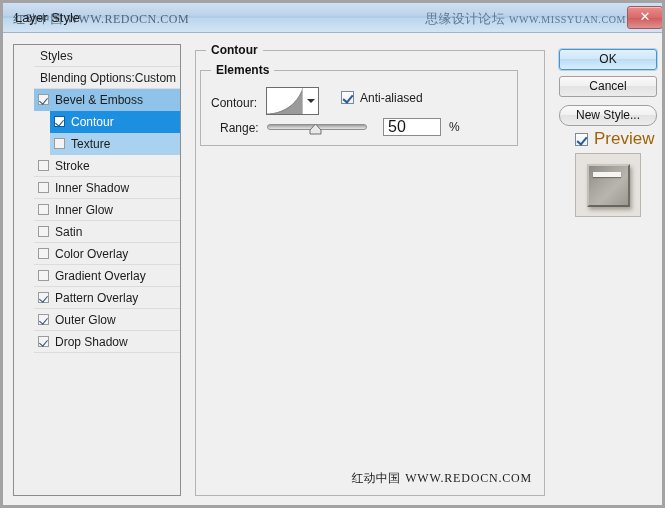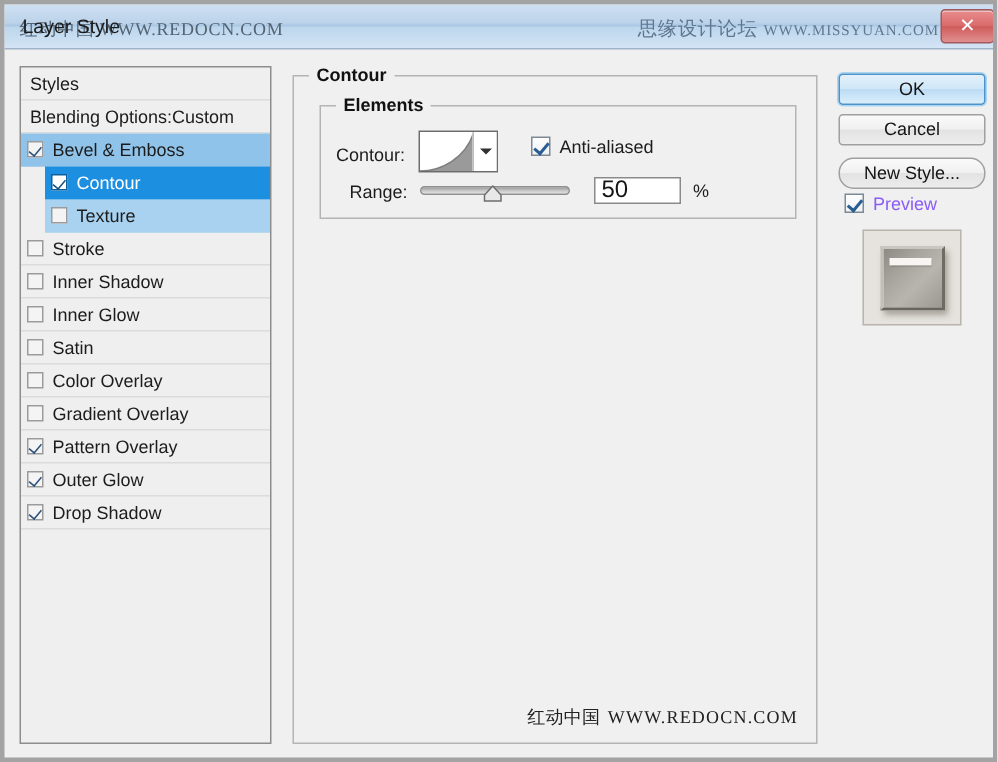--- a/index.html
+++ b/index.html
@@ -94,20 +94,21 @@
   
   .styles-panel {
     position: absolute;
     left: 10px;
     top: 41px;
     width: 168px;
     height: 452px;
     background: #efefef;
     border: 1px solid #8d8d8d;
     box-sizing: border-box;
+    padding-left: 20px;
   }
   .styles-row {
     position: relative;
     height: 22px;
     line-height: 22px;
     font-size: 12px;
     color: #1c1c1c;
     border-bottom: 1px solid #dcdcdc;
     padding-left: 6px;
     box-sizing: border-box;
@@ -170,21 +171,21 @@
     white-space: nowrap;
   }
   #group-contour {
     left: 192px;
     top: 47px;
     width: 350px;
     height: 446px;
     background: #f0f0f0;
   }
   #group-elements {
-    left: 17px;
+    left: 4px;
     top: 19px;
     width: 318px;
     height: 76px;
     background: #f0f0f0;
   }
 
   .lbl {
     position: absolute;
     font-size: 12px;
     color: #1c1c1c;
@@ -324,24 +325,24 @@
     background: linear-gradient(to bottom,#e3f1fb 0%,#cfe7f8 48%,#bcdcf4 50%,#d9eefc 100%);
     border: 1px solid #4d93c9;
     box-shadow: 0 0 0 1px #a9d5f2;
   }
   #btn-ok { left: 556px; top: 46px; }
   #btn-cancel { left: 556px; top: 73px; }
   #btn-newstyle { left: 556px; top: 102px; border-radius: 10px; }
 
   .preview-row {
     position: absolute;
-    left: 560px;
+    left: 572px;
     top: 126px;
-    font-size: 12px;
-    color: #8b5cf6;
+    font-size: 17px;
+    color: #a16207;
     white-space: nowrap;
     cursor: pointer;
   }
 
   .thumb-box {
     position: absolute;
     left: 572px;
     top: 150px;
     width: 66px;
     height: 64px;

